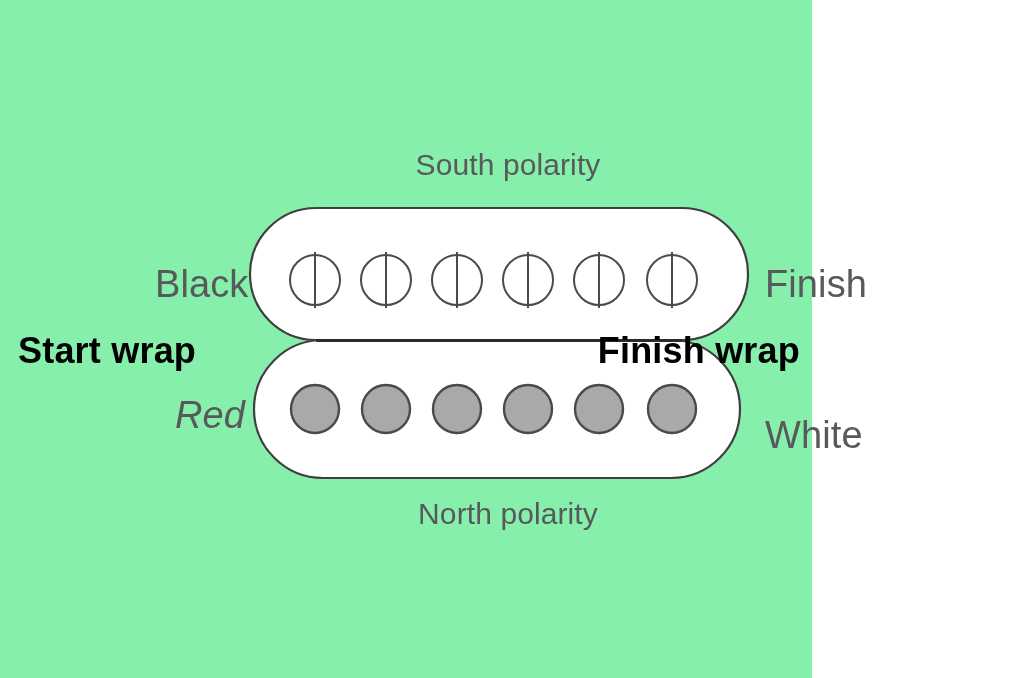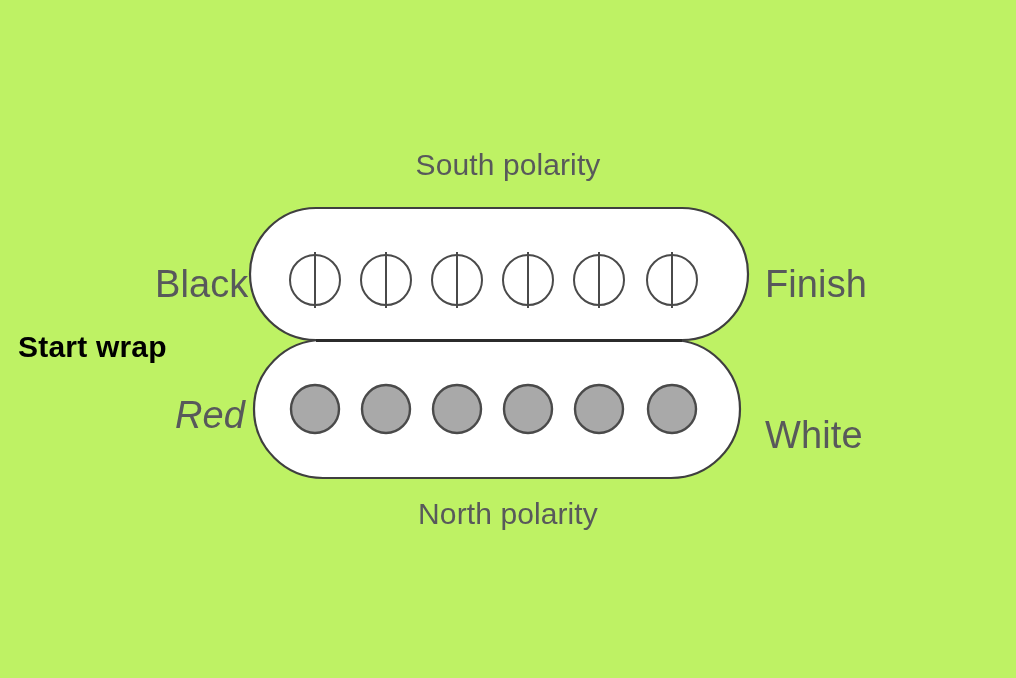--- a/index.html
+++ b/index.html
@@ -11,23 +11,23 @@
   body {
     width: 1016px;
     height: 678px;
     overflow: hidden;
     font-family: "Liberation Sans", sans-serif;
     -webkit-font-smoothing: antialiased;
   }
 
   #diagram-root {
     position: relative;
-    width: 1016px;
+    width: 812px;
     height: 678px;
-    background: #bef264;
+    background: #86efac;
   }
 
   
   .label {
     position: absolute;
     white-space: nowrap;
     color: #58595b;
     font-weight: 400;
     letter-spacing: 0.1px;
   }
@@ -36,21 +36,21 @@
     font-size: 30px;
     color: #58595b;
   }
 
   .label-lead {
     font-size: 38px;
     color: #58595b;
   }
 
   .label-wrap {
-    font-size: 30px;
+    font-size: 36px;
     font-weight: 700;
     color: #000000;
     letter-spacing: 0.2px;
   }
 
   
   .center-x {
     left: 0;
     width: 1016px;
     text-align: center;
@@ -120,16 +120,17 @@
   <div class="label label-lead" style="top:263px; left:155px;">Black</div>
 
   <div class="label label-lead" style="top:263px; left:765px;">Finish</div>
 
   <div class="label label-lead" style="top:394px; left:175px;font-style:italic;">Red</div>
 
   <div class="label label-lead" style="top:394px; left:765px;margin-top:20px;">White</div>
 
   <div class="label label-wrap" style="top:330px; left:18px;">Start wrap</div>
 
+  <div class="label label-wrap" style="top:330px; right:12px;">Finish wrap</div>
 
   <div class="label label-polarity center-x" style="top:497px;">North polarity</div>
 
 </div>
 
 </body></html>

